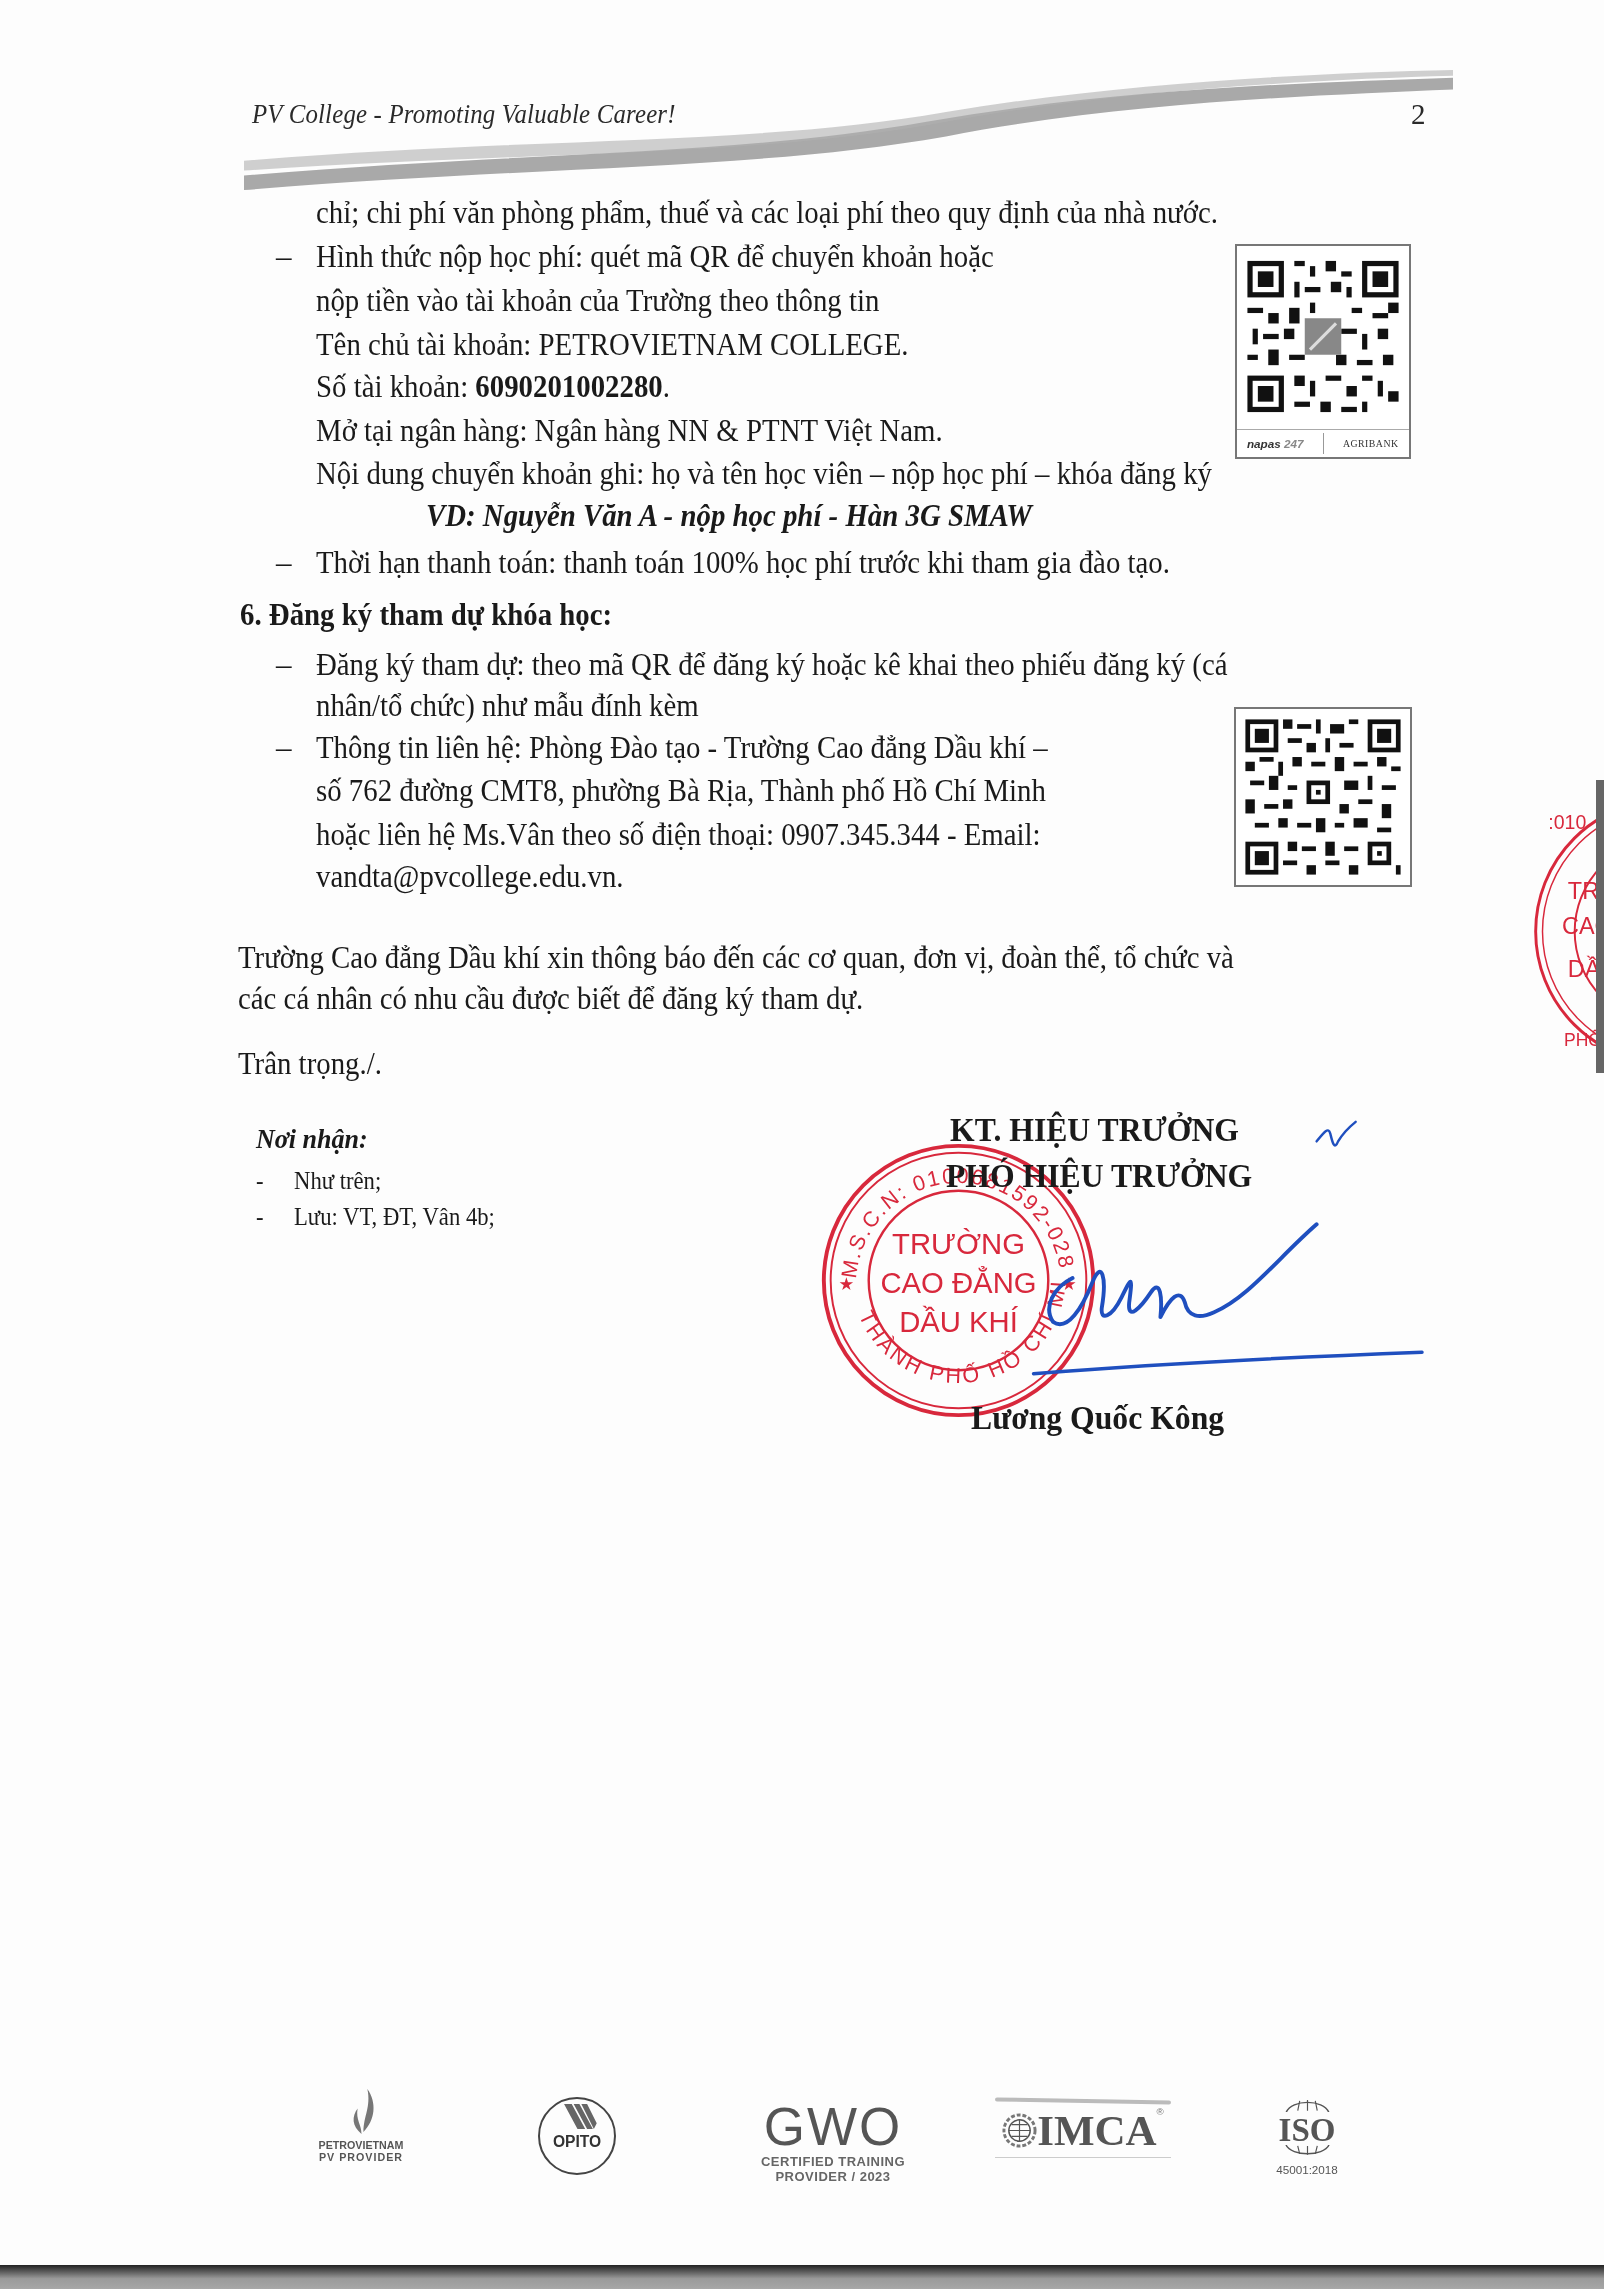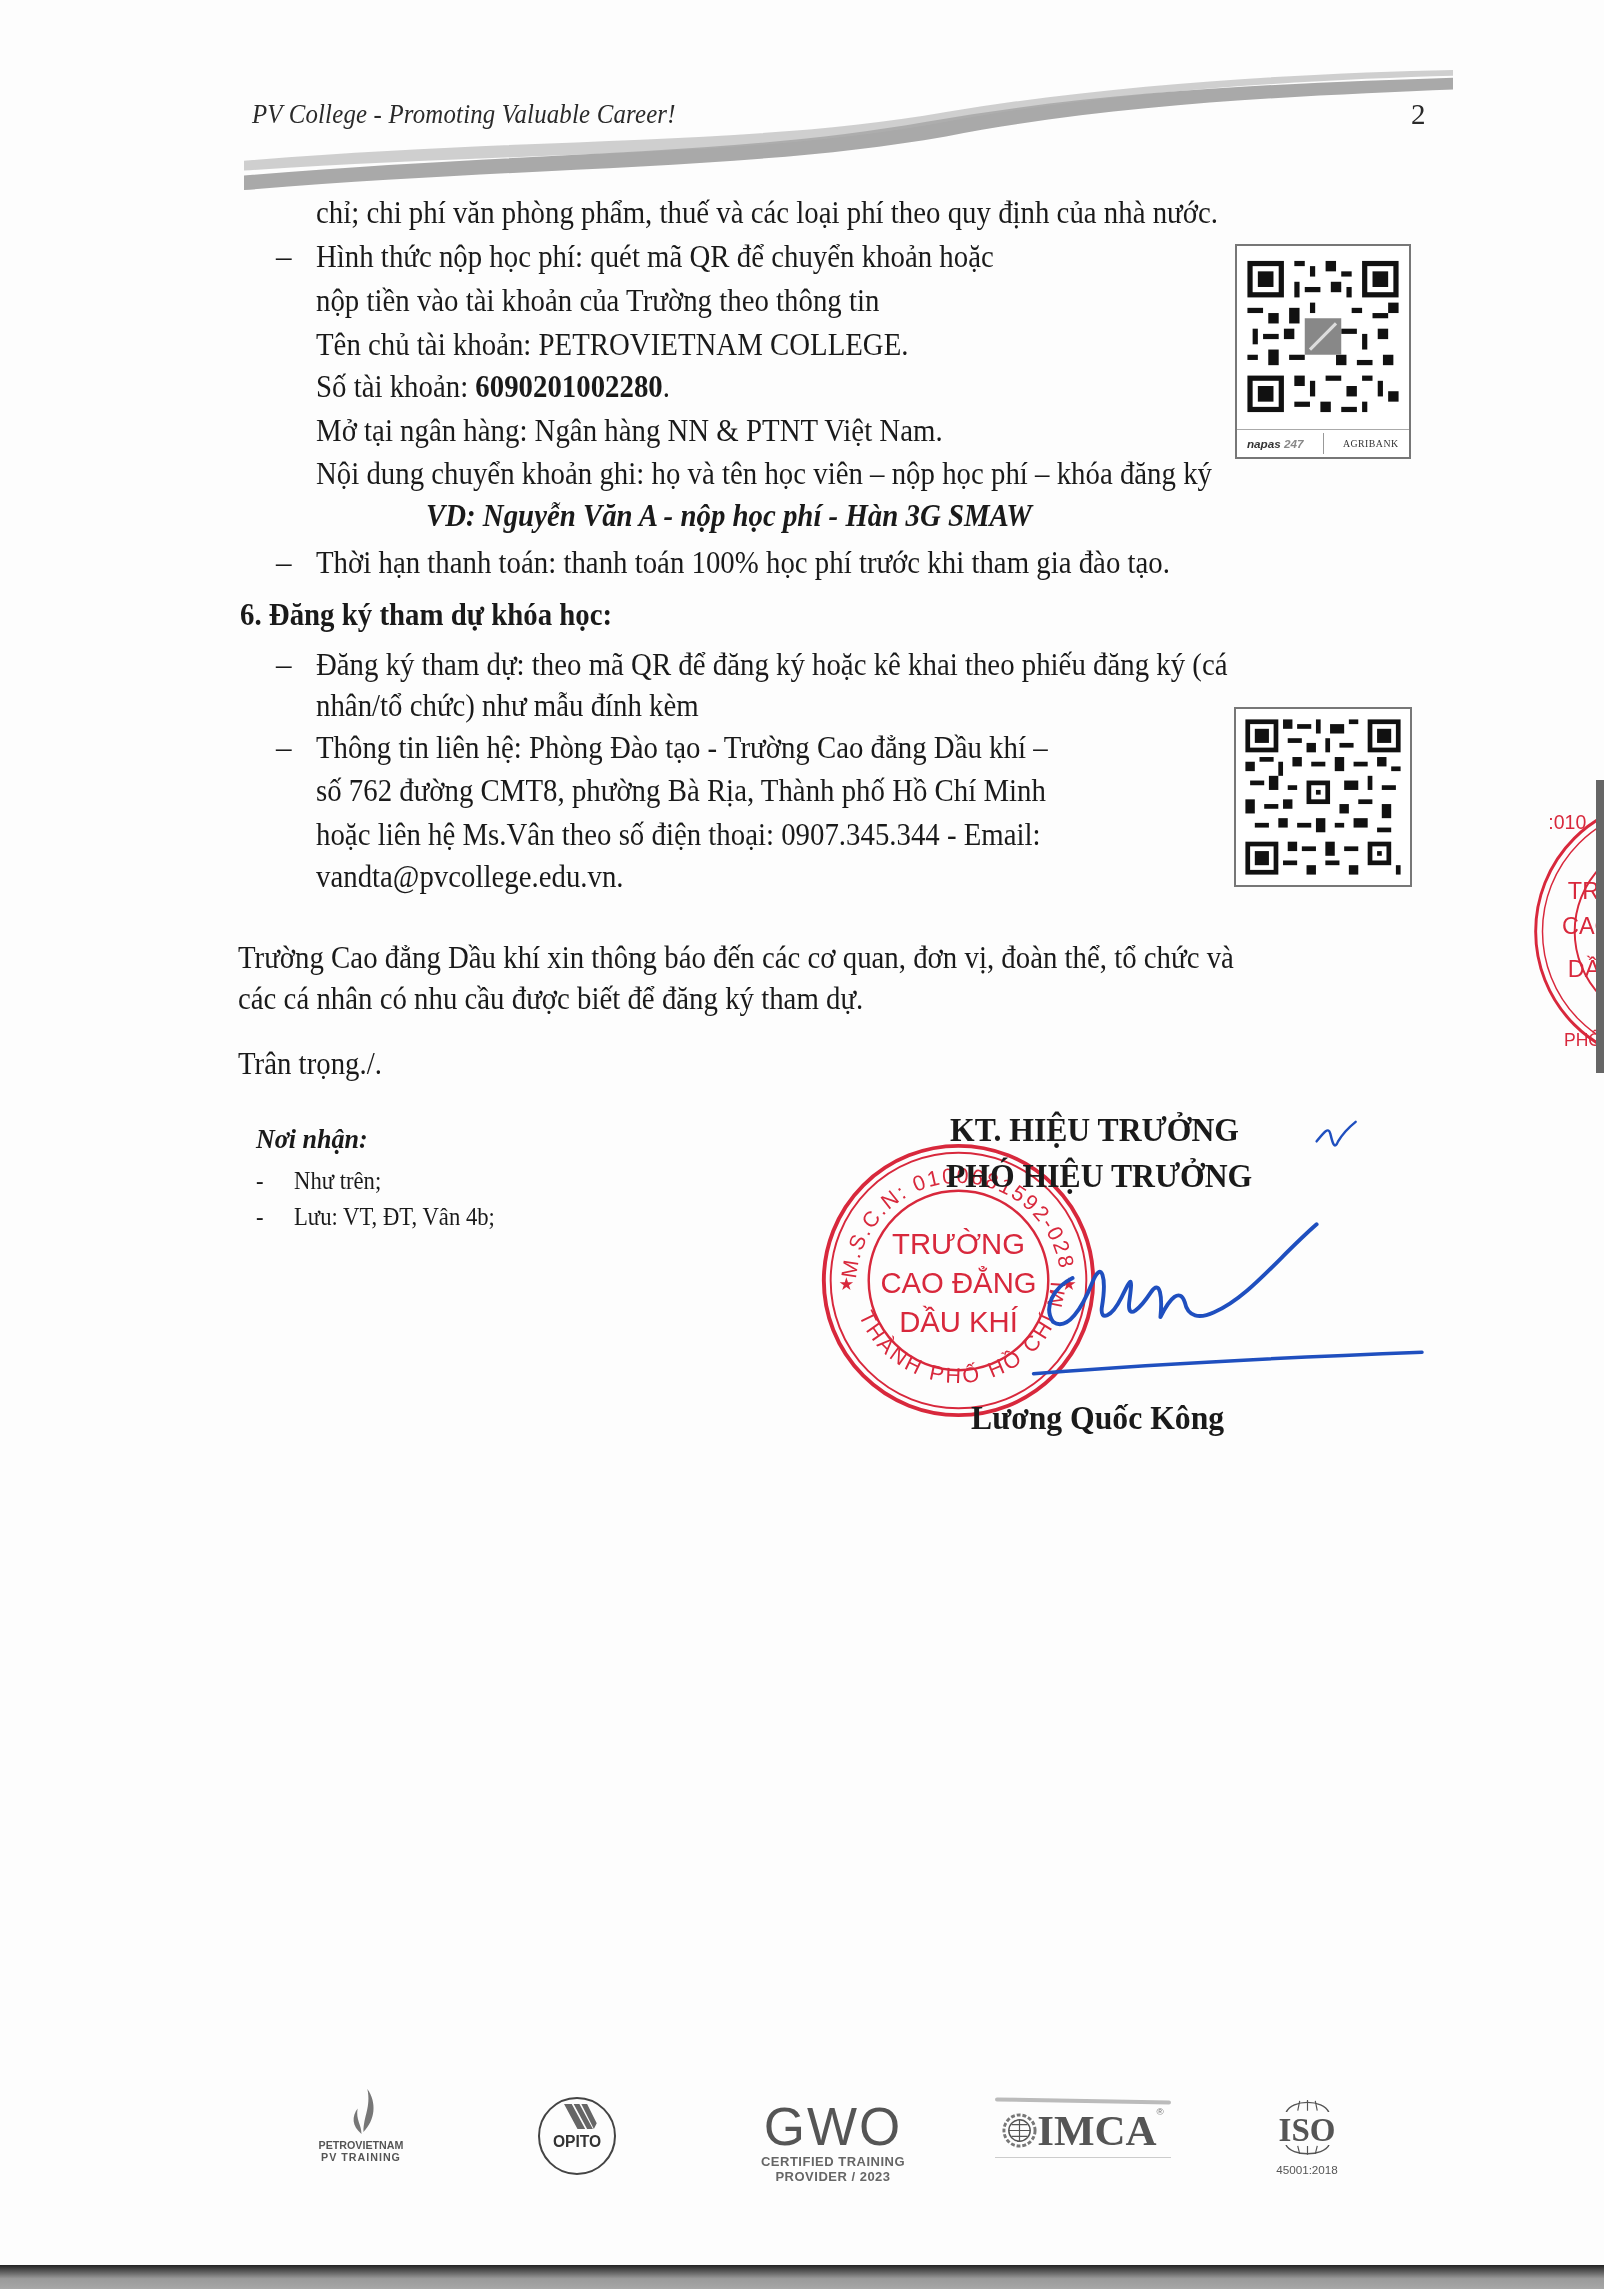--- a/index.html
+++ b/index.html
@@ -290,21 +290,21 @@
     </svg>
   </div>
   <div class="right-edge"></div>
 
   <div class="logos">
     <div class="logo" style="left:317px; top:9.8px; width:88px;">
       <svg width="39" height="49" viewBox="0 0 40 50">
           <path d="M20,48 C10,40 10,30 16,22 C14,34 20,38 20,48 Z M22,46 C22,30 30,20 26,2 C36,16 34,34 22,46 Z" fill="#777"></path>
         </svg>
       <div style="font-size:10.7px; font-weight:bold; line-height:11.7px;">PETROVIETNAM</div>
-      <div style="font-size:10.7px; font-weight:bold; line-height:11.7px; letter-spacing:1px;">PV TRAINING</div>
+      <div style="font-size:10.7px; font-weight:bold; line-height:11.7px; letter-spacing:1px;">PV PROVIDER</div>
     </div>
     <div class="logo" style="left:538px; top:19.5px; width:74px; height:74px; border:2px solid #444; border-radius:50%;">
       <svg width="39" height="25" viewBox="0 0 40 26" style="margin-top:5.9px;">
           <path d="M6,0 L14,0 L28,26 L20,26 Z M16,0 L22,0 L36,26 L30,26 Z M24,0 L30,0 L40,20 L37,26 Z" fill="#666"></path>
         </svg>
       <div style="font-size:15.6px; font-weight:bold; color:#333;">OPITO</div>
     </div>
     <div class="logo" style="left:745px; top:21.5px; width:176px;">
       <div style="font-size:53px; line-height:55px; color:#555; letter-spacing:2px;"><span>GWO</span></div>
       <div style="font-size:13px; letter-spacing:0.5px; color:#666;font-weight:bold;">CERTIFIED TRAINING PROVIDER / 2023</div>

